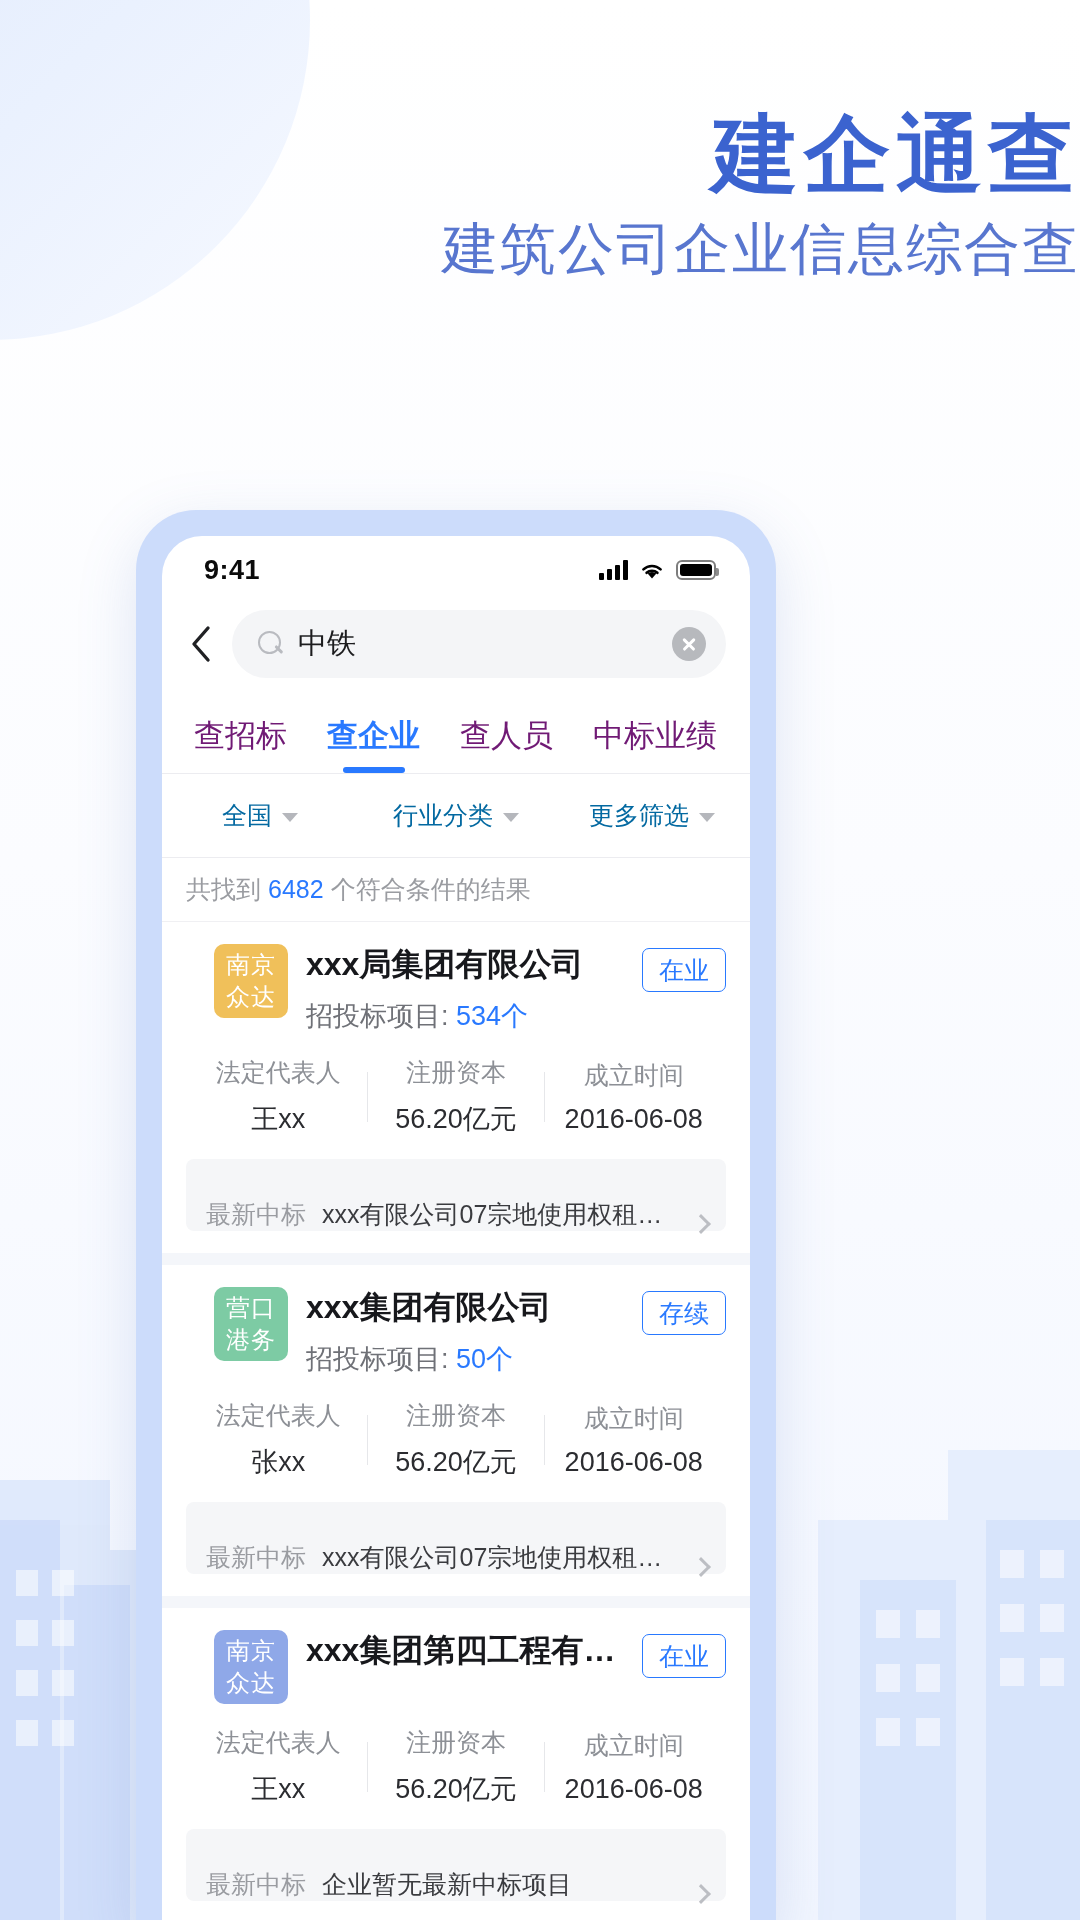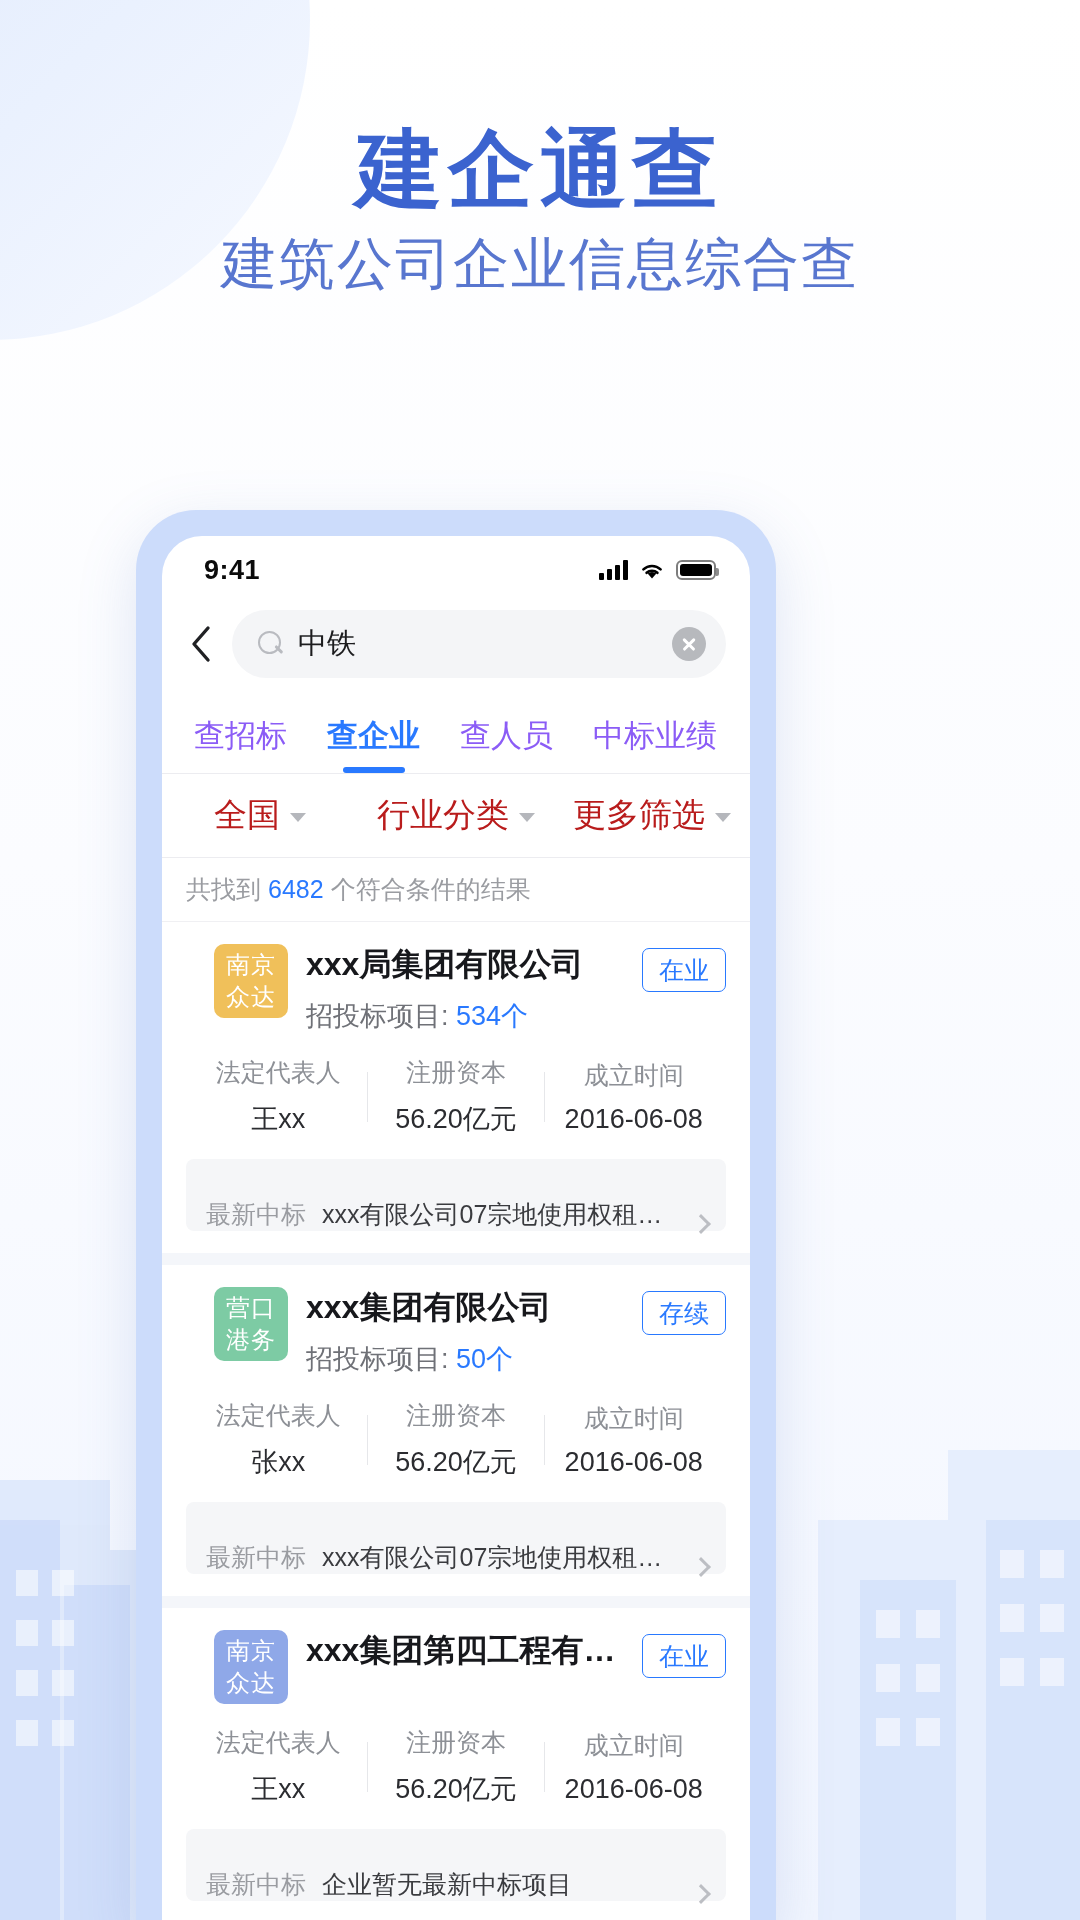--- a/index.html
+++ b/index.html
@@ -21,21 +21,21 @@
     position: absolute; left: -330px; top: -300px;
     width: 640px; height: 640px; border-radius: 50%;
     background: linear-gradient(135deg, #dde7fb 0%, #eaf1fe 60%, #f6f9ff 100%);
   }
   .bg-buildings {
     position: absolute; left: 0; bottom: 0; width: 1080px; height: 700px;
     pointer-events: none;
   }
 
   
-  .hero { position: absolute; left: 0; top: 15px; width: 1080px; text-align: center; }
+  .hero { position: absolute; left: 0; top: 0; width: 1080px; text-align: right; }
   .hero-title {
     margin-top: 108px;
     font-size: 86px; font-weight: 700; letter-spacing: 6px;
     color: #3b63cf; line-height: 1.08;
   }
   .hero-sub {
     margin-top: 17px;
     font-size: 56px; font-weight: 400; letter-spacing: 2px;
     color: #5876cf; line-height: 1.1;
   }
@@ -110,34 +110,34 @@
   .clear-btn::before { transform: rotate(45deg); }
   .clear-btn::after  { transform: rotate(-45deg); }
 
   
   .tabs {
     display: flex; align-items: flex-end; gap: 40px;
     padding: 6px 0 0 32px; height: 78px;
     border-bottom: 1px solid #ececf0;
     white-space: nowrap; overflow: hidden;
   }
-  .tab { font-size: 31px; color: #8b5cf6; padding-bottom: 16px; position: relative; flex: 0 0 auto; }
+  .tab { font-size: 31px; color: #701a75; padding-bottom: 16px; position: relative; flex: 0 0 auto; }
   .tab.active { color: #2979ff; font-weight: 600; }
   .tab.active::after {
     content:""; position:absolute; left:50%; transform: translateX(-50%);
     bottom: 0px; width: 62px; height: 6px; background: #2979ff; border-radius: 3px;
   }
 
   
   .filters {
     display: flex; align-items: center; height: 84px;
     border-bottom: 1px solid #ececf0;
   }
   .filter { flex: 1; display: flex; align-items: center; justify-content: center; gap: 10px; }
-  .filter-label { font-size: 33px; color: #b91c1c; }
+  .filter-label { font-size: 25px; color: #0369a1; }
   .caret {
     width: 0; height: 0; border-left: 8px solid transparent;
     border-right: 8px solid transparent; border-top: 9px solid #b5b7bc;
     margin-top: 4px;
   }
 
   
   .result-count {
     height: 64px; display: flex; align-items: center; padding-left: 24px;
     font-size: 25px; color: #9a9ca1; border-bottom: 1px solid #f0f0f3;

